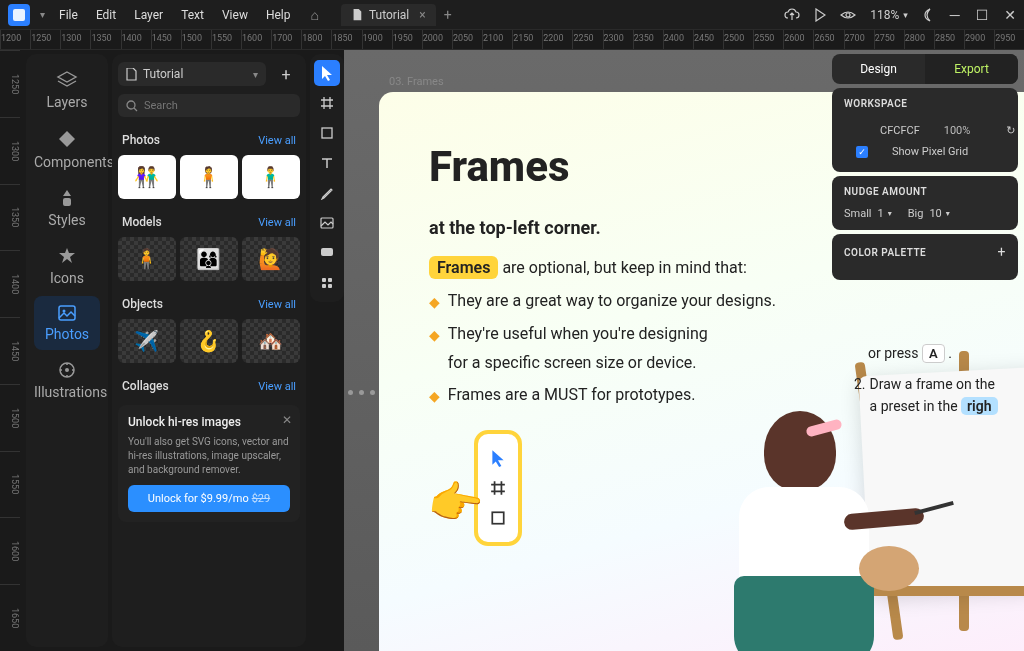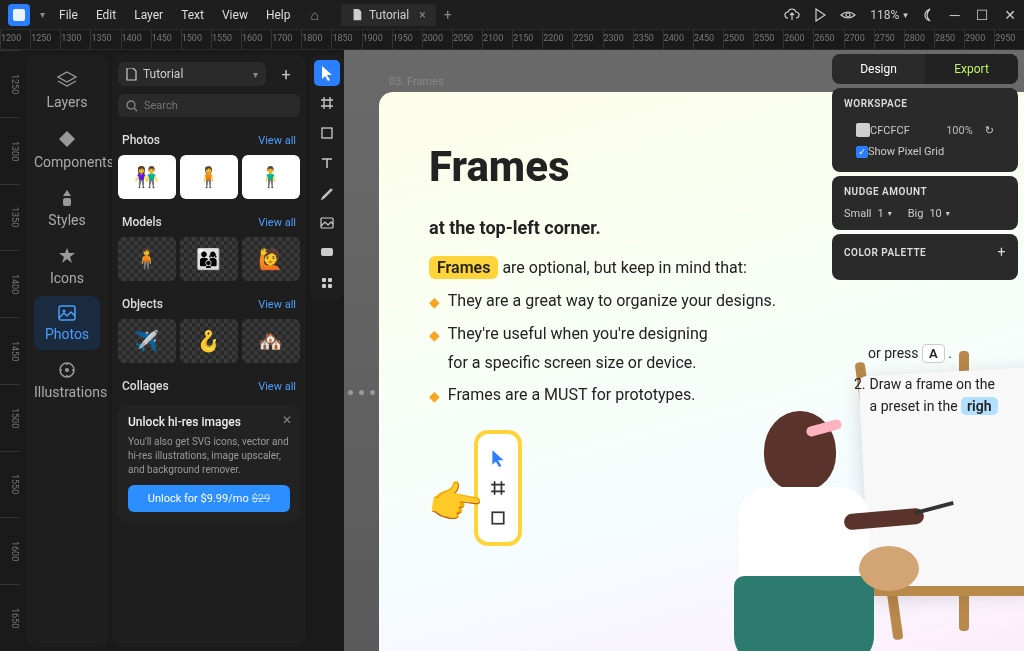--- a/index.html
+++ b/index.html
@@ -89,21 +89,21 @@
 
 
 .right-panel { position: absolute; right: 0; top: 50px; width: 198px; background: transparent; }
 .panel-card { background: #2a2a2a; border-radius: 8px; margin: 4px 6px; overflow: hidden; }
 .panel-tabs { display: flex; }
 .panel-tab { flex: 1; padding: 8px; text-align: center; font-size: 12px; cursor: pointer; }
 .panel-tab.active { color: #fff; }
 .panel-tab:not(.active) { background: #222; color: #bef264; }
 .panel-section { padding: 10px 12px; }
 .panel-section-title { font-size: 10px; letter-spacing: 0.5px; color: #ddd; font-weight: 600; margin-bottom: 10px; display: flex; justify-content: space-between; align-items: center; }
-.prop-row { display: flex; align-items: center; gap: 0; font-size: 11px; padding: 4px 12px; }
+.prop-row { display: flex; align-items: center; gap: 24px; font-size: 11px; padding: 4px 12px; }
 .swatch { width: 14px; height: 14px; border-radius: 2px; }
 .prop-row .val { margin-left: auto; color: #bbb; }
 .checkbox { width: 12px; height: 12px; background: #2b7fff; border-radius: 2px; display: flex; align-items: center; justify-content: center; color: #fff; font-size: 9px; }
 .nudge-row { display: flex; gap: 16px; font-size: 11px; }
 .nudge-item { display: flex; align-items: flex-end; gap: 6px; }
 .nudge-val { display: flex; align-items: center; gap: 4px; }
 
 
 .instr { position: absolute; right: 0; top: 250px; width: 170px; font-size: 14px; color: #222; line-height: 1.6; }
 .instr .kbd { background: #fff; border: 1px solid #ccc; border-radius: 4px; padding: 1px 6px; font-weight: 600; font-size: 13px; }

